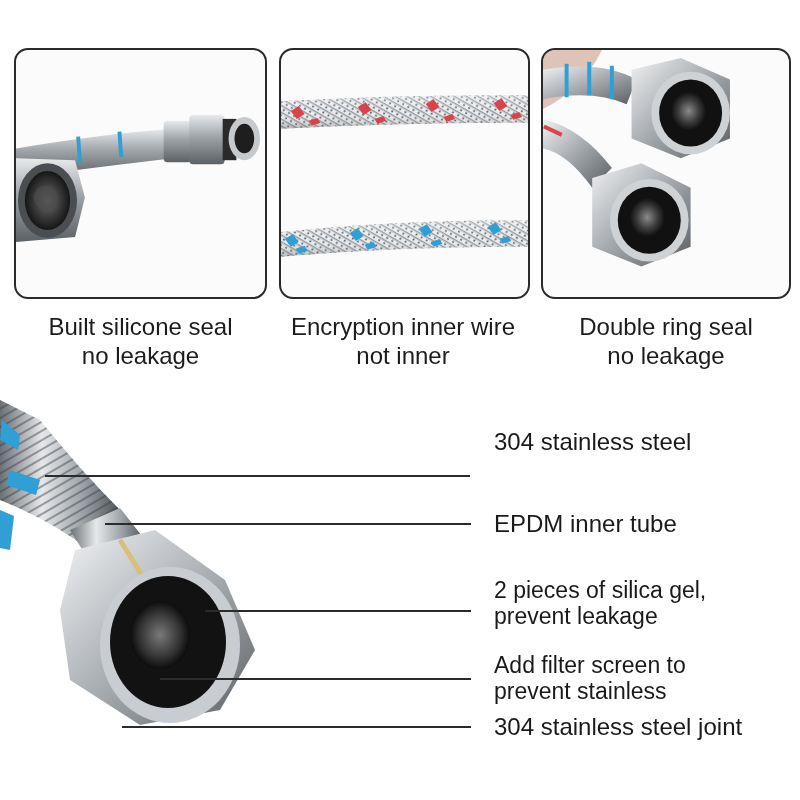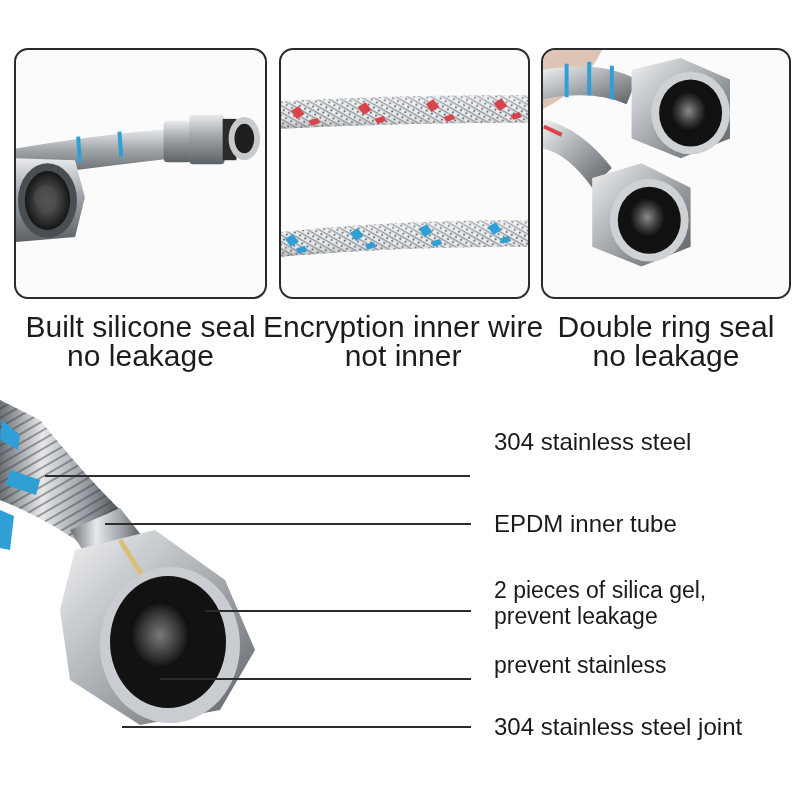--- a/index.html
+++ b/index.html
@@ -4,21 +4,21 @@
 <style>
   html, body { margin:0; padding:0; background:#ffffff; }
   body { width:800px; height:800px; position:relative; overflow:hidden; font-family:"Liberation Sans", sans-serif; color:#1a1a1a; }
 
   .panel { position:absolute; top:48px; width:250px; height:251px; border:2px solid #2a2a2a; border-radius:14px; background:#fbfbfb; overflow:hidden; box-sizing:border-box; }
   .panel svg { position:absolute; left:0; top:0; width:100%; height:100%; }
   #panel-1 { left:14px; width:253px; }
   #panel-2 { left:279px; width:251px; }
   #panel-3 { left:541px; width:250px; }
 
-  .caption { position:absolute; top:312px; text-align:center; font-size:30px; line-height:29px; color:#1c1c1c; }
+  .caption { position:absolute; top:312px; text-align:center; font-size:24px; line-height:29px; color:#1c1c1c; }
   .caption span { display:block; white-space:nowrap; }
   #caption-1 { left:14px; width:253px; }
   #caption-2 { left:258px; width:290px; }
   #caption-3 { left:541px; width:250px; }
 
   #diagram { position:absolute; left:0; top:380px; width:800px; height:420px;text-decoration:underline; }
   #diagram svg.hose { position:absolute; left:0; top:0; width:480px; height:400px; }
 
   .leader { position:absolute; height:2px; background:#2b2b2b; }
   .label { position:absolute; left:494px; font-size:23px; line-height:26px; color:#1a1a1a; white-space:nowrap; }
@@ -189,18 +189,19 @@
     <span>304 stainless steel</span>
   </div>
   <div class="label big" style="top:129px;">
     <span>EPDM inner tube</span>
   </div>
   <div class="label" style="top:197px;">
     <span>2 pieces of silica gel,</span>
     <span>prevent leakage</span>
   </div>
   <div class="label" style="top:272px;">
+    <span>Add filter screen to</span>
     <span>prevent stainless</span>
   </div>
   <div class="label big" style="top:332px;">
     <span>304 stainless steel joint</span>
   </div>
 </div>
 
 </body></html>

